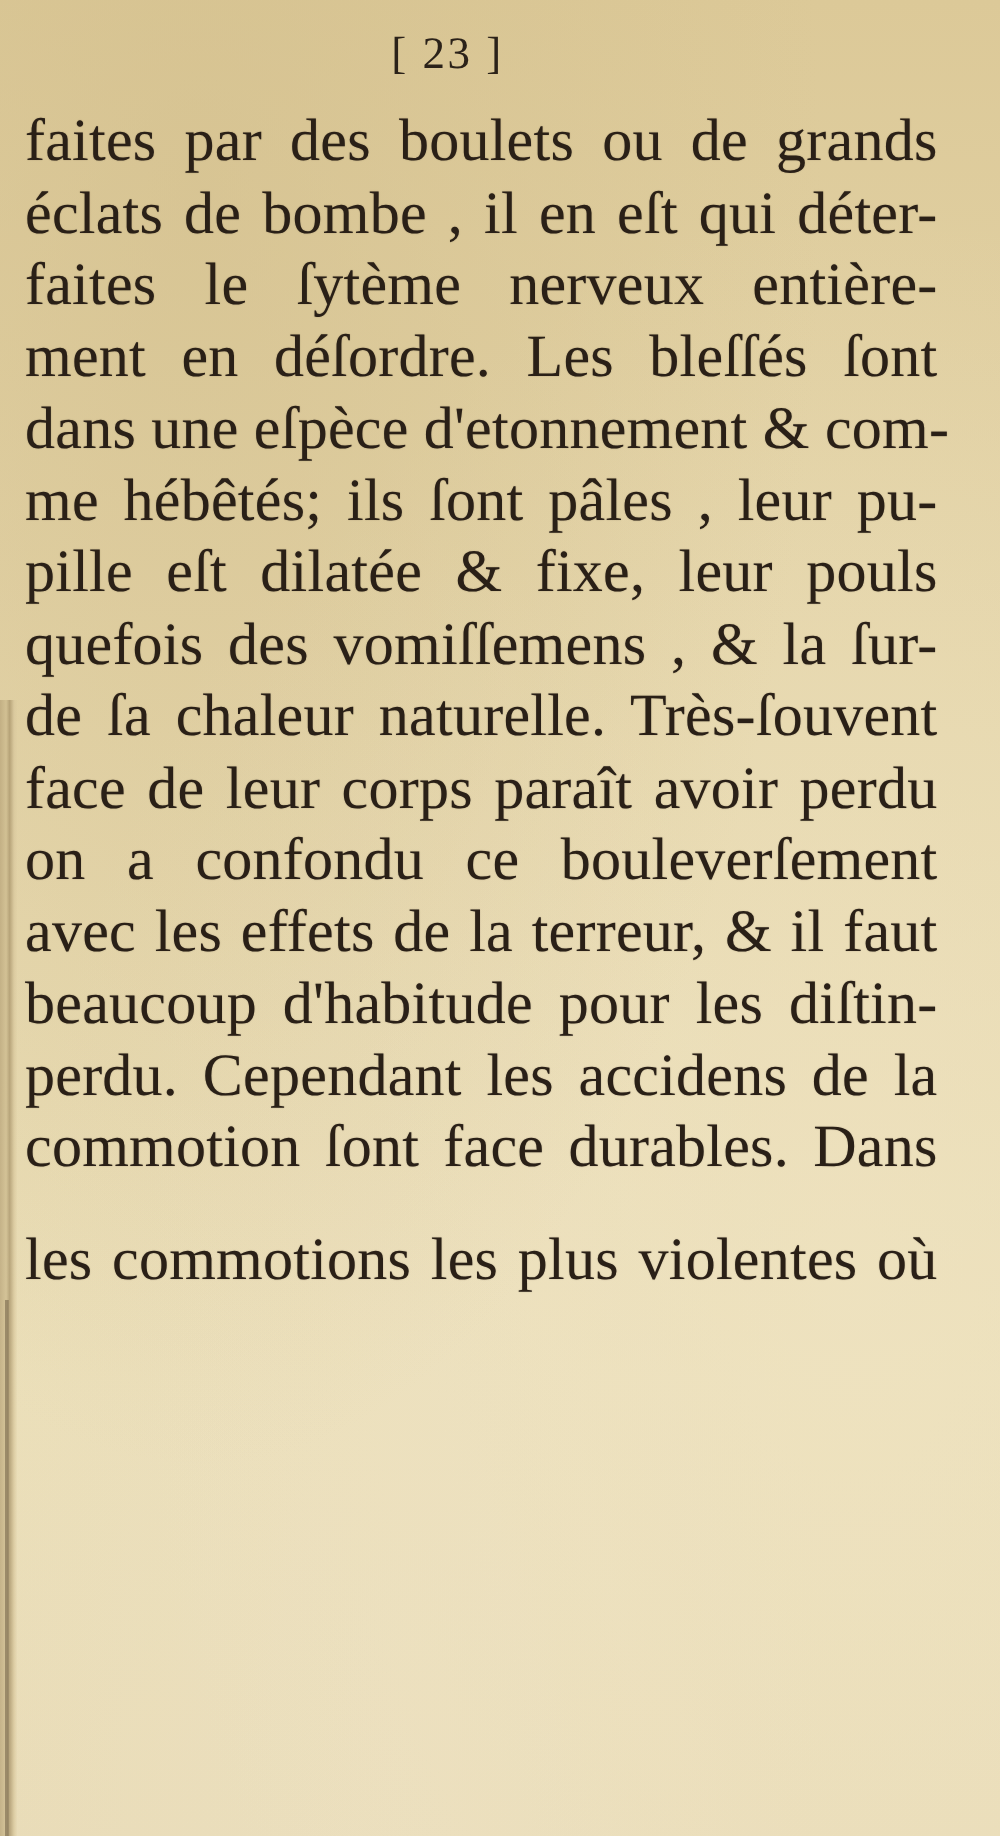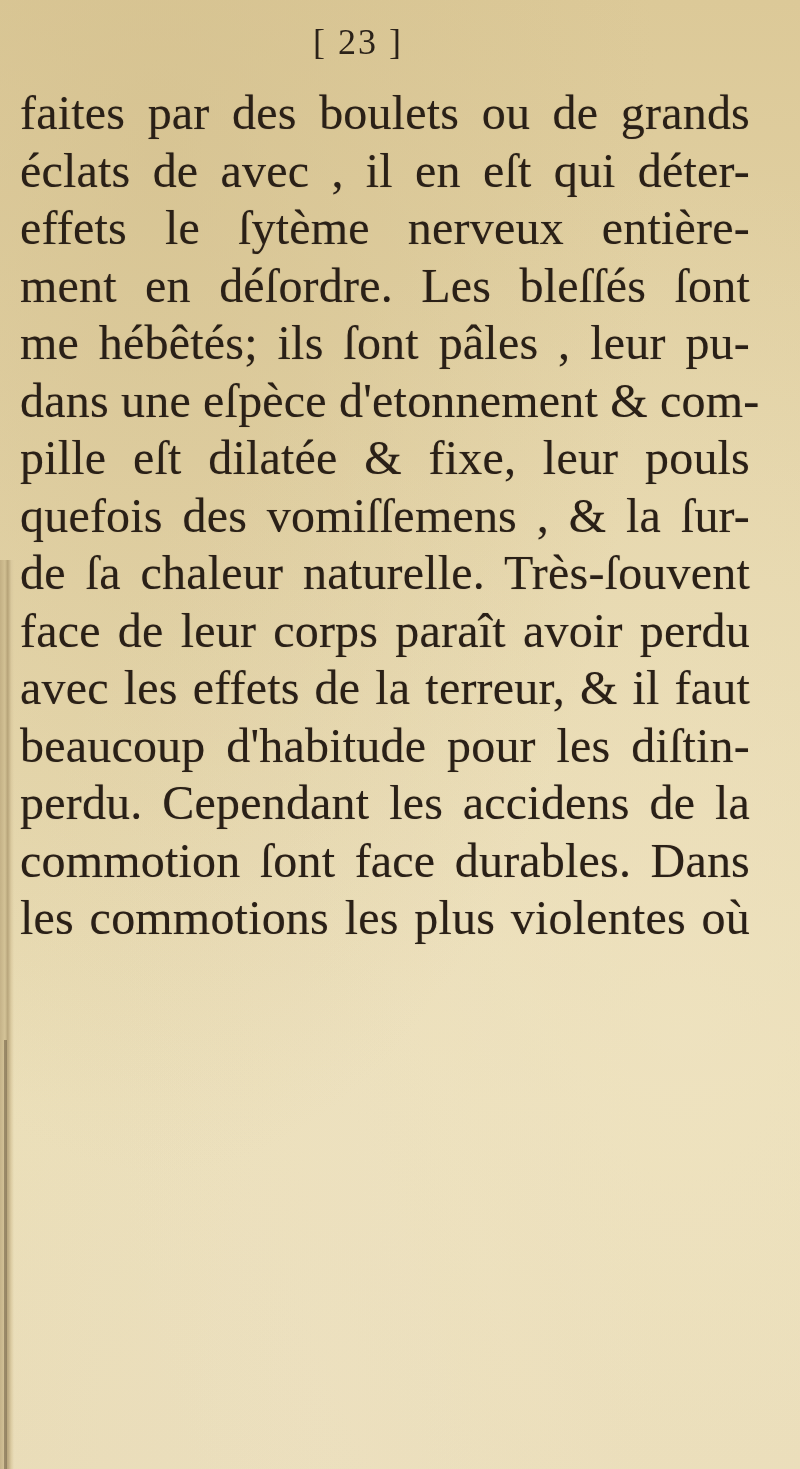--- a/index.html
+++ b/index.html
@@ -65,39 +65,41 @@
       line-height: 57.5px;
       white-space: nowrap;
       text-align: justify;
       text-align-last: justify;
       letter-spacing: 0.2px;
       color: #2a2017;
       text-shadow: 0 0 1px rgba(40,30,20,0.35);
     }
     .line.last {
       text-align-last: justify;
+      margin-top: 32px;
     }
   </style>
 </head>
 <body>
 
 <div class="gutter"></div>
 <div class="gutter-line"></div>
 
 <div class="page-number">[ 23 ]</div>
 
 <div class="text-block">
   <div class="line">faites par des boulets ou de grands</div>
-  <div class="line">éclats de avec , il en eſt qui déter-</div>
-  <div class="line">effets le ſytème nerveux entière-</div>
+  <div class="line">éclats de bombe , il en eſt qui déter-</div>
+  <div class="line">faites le ſytème nerveux entière-</div>
   <div class="line">ment en déſordre. Les bleſſés ſont</div>
+  <div class="line">dans une eſpèce d'etonnement &amp; com-</div>
   <div class="line">me hébêtés; ils ſont pâles , leur pu-</div>
-  <div class="line">dans une eſpèce d'etonnement &amp; com-</div>
   <div class="line">pille eſt dilatée &amp; fixe, leur pouls</div>
   <div class="line">quefois des vomiſſemens , &amp; la ſur-</div>
   <div class="line">de ſa chaleur naturelle. Très-ſouvent</div>
   <div class="line">face de leur corps paraît avoir perdu</div>
+  <div class="line">on a confondu ce bouleverſement</div>
   <div class="line">avec les effets de la terreur, &amp; il faut</div>
   <div class="line">beaucoup d'habitude pour les diſtin-</div>
   <div class="line">perdu. Cependant les accidens de la</div>
   <div class="line">commotion ſont face durables. Dans</div>
   <div class="line last">les commotions les plus violentes où</div>
 </div>
 
 </body></html>

